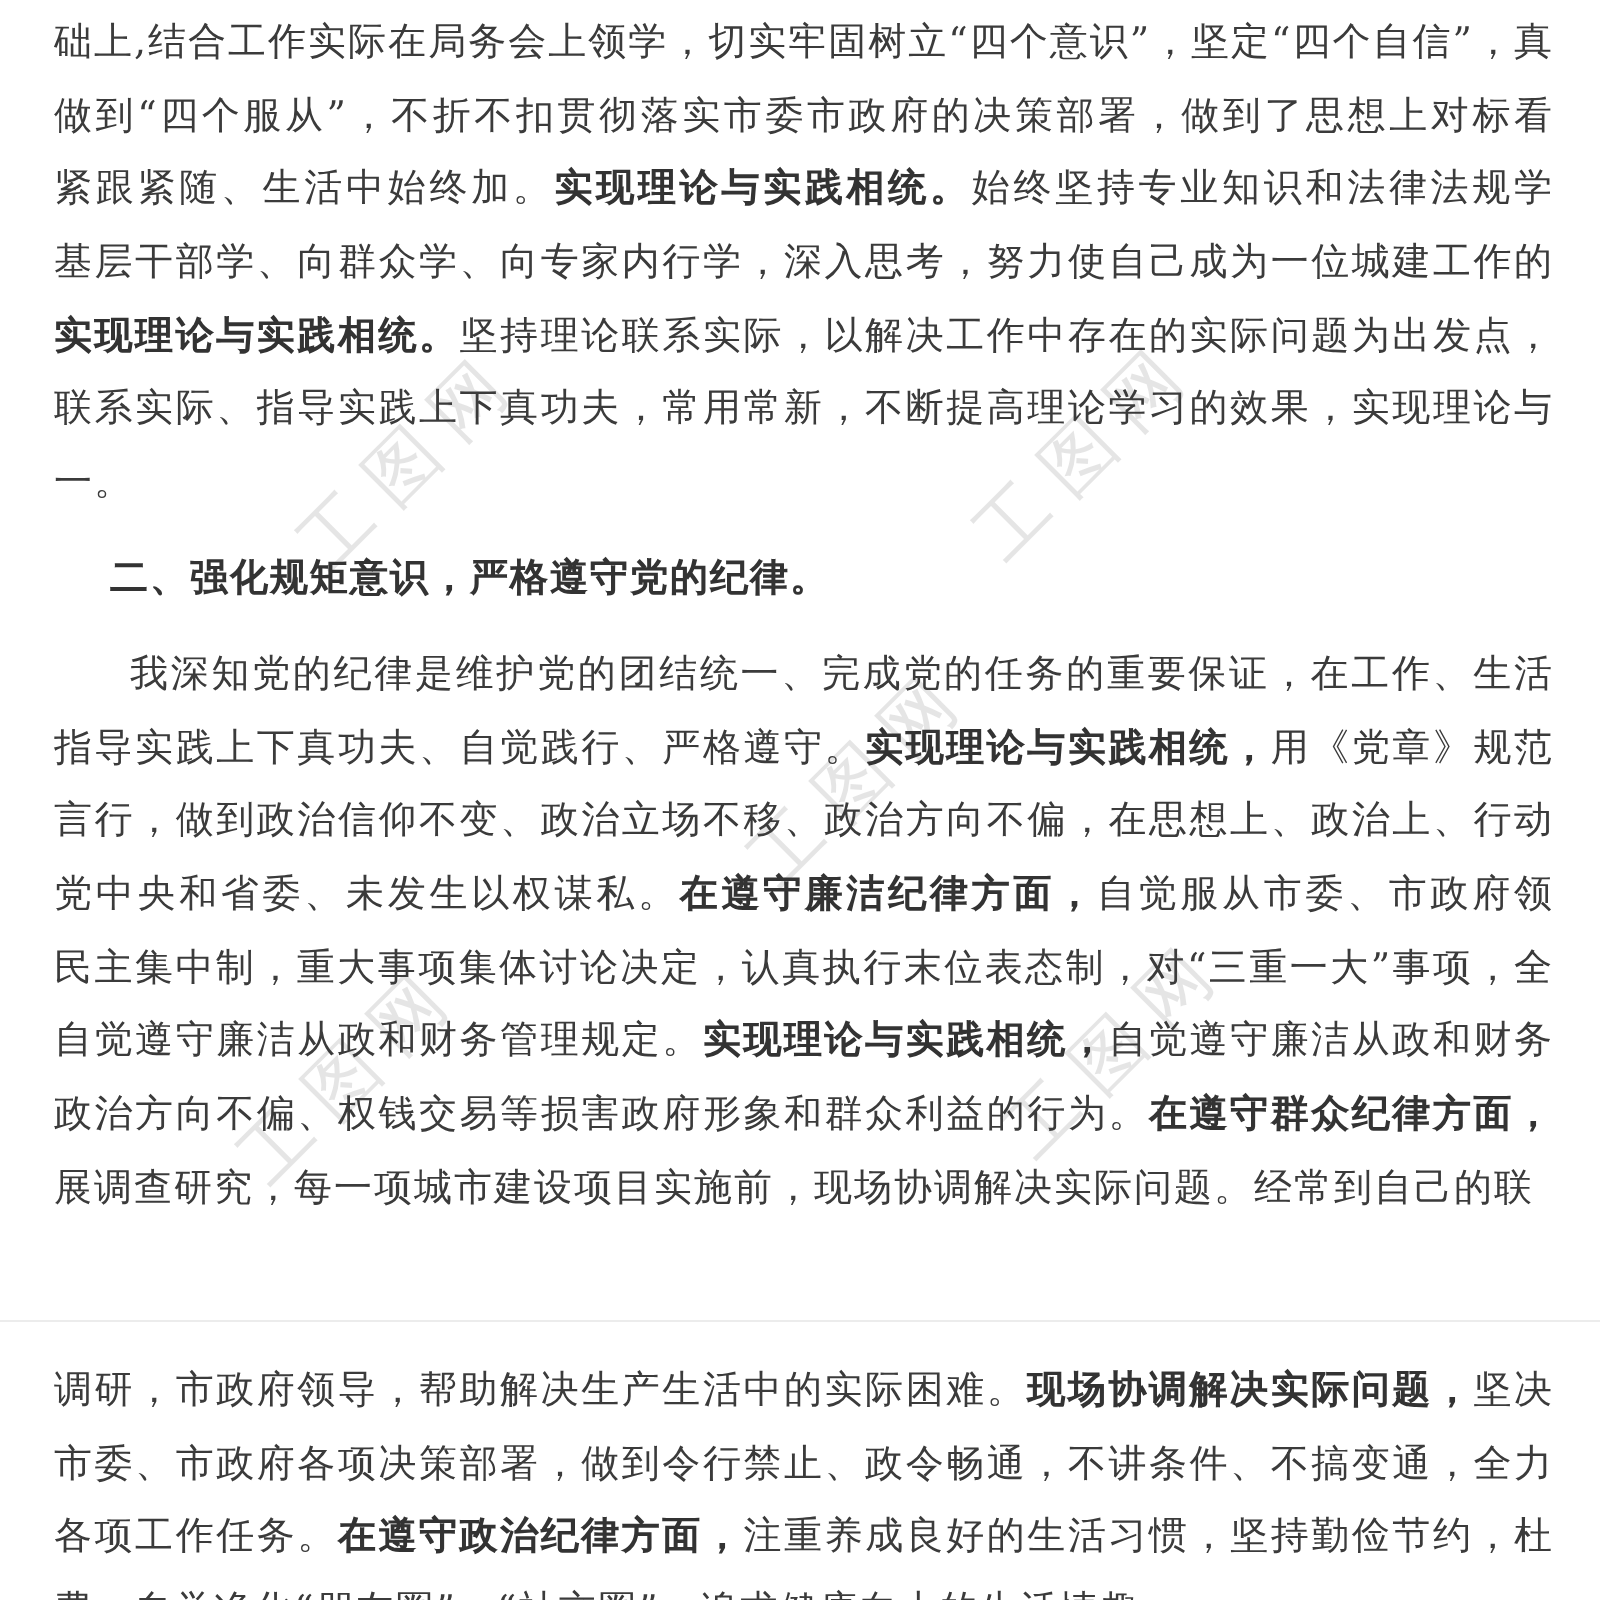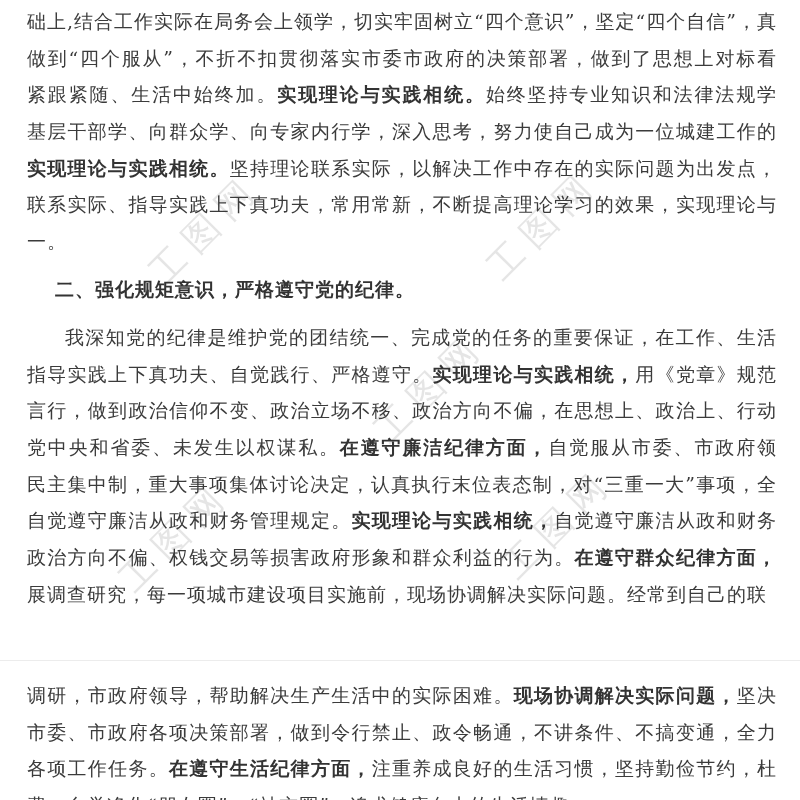--- a/index.html
+++ b/index.html
@@ -116,17 +116,17 @@
       <div class="line"><span>党中央和省委、未发生以权谋私。</span><span class="bold">在遵守廉洁纪律方面，</span><span>自觉服从市委、市政府领导，坚持</span></div>
       <div class="line"><span>民主集中制，重大事项集体讨论决定，认真执行末位表态制，对“三重一大”事项，全部提交</span></div>
       <div class="line"><span>自觉遵守廉洁从政和财务管理规定。</span><span class="bold">实现理论与实践相统，</span><span>自觉遵守廉洁从政和财务管理规定，</span></div>
       <div class="line"><span>政治方向不偏、权钱交易等损害政府形象和群众利益的行为。</span><span class="bold">在遵守群众纪律方面，</span></div>
       <div class="line last"><span>展调查研究，每一项城市建设项目实施前，现场协调解决实际问题。经常到自己的联系点开展</span></div>
     </div>
 
   <div id="para3" class="text-block">
       <div class="line"><span>调研，市政府领导，帮助解决生产生活中的实际困难。</span><span class="bold">现场协调解决实际问题，</span><span>坚决贯彻落实</span></div>
       <div class="line"><span>市委、市政府各项决策部署，做到令行禁止、政令畅通，不讲条件、不搞变通，全力以赴完成</span></div>
-      <div class="line"><span>各项工作任务。</span><span class="bold">在遵守生活纪律方面，</span><span>注重养成良好的生活习惯，坚持勤俭节约，杜绝铺张浪</span></div>
+      <div class="line"><span>各项工作任务。</span><span class="bold">在遵守政治纪律方面，</span><span>注重养成良好的生活习惯，坚持勤俭节约，杜绝铺张浪</span></div>
       <div class="line last"><span>费，自觉净化“朋友圈”、“社交圈”，追求健康向上的生活情趣</span></div>
     </div>
 
 </div>
 
 </body></html>

